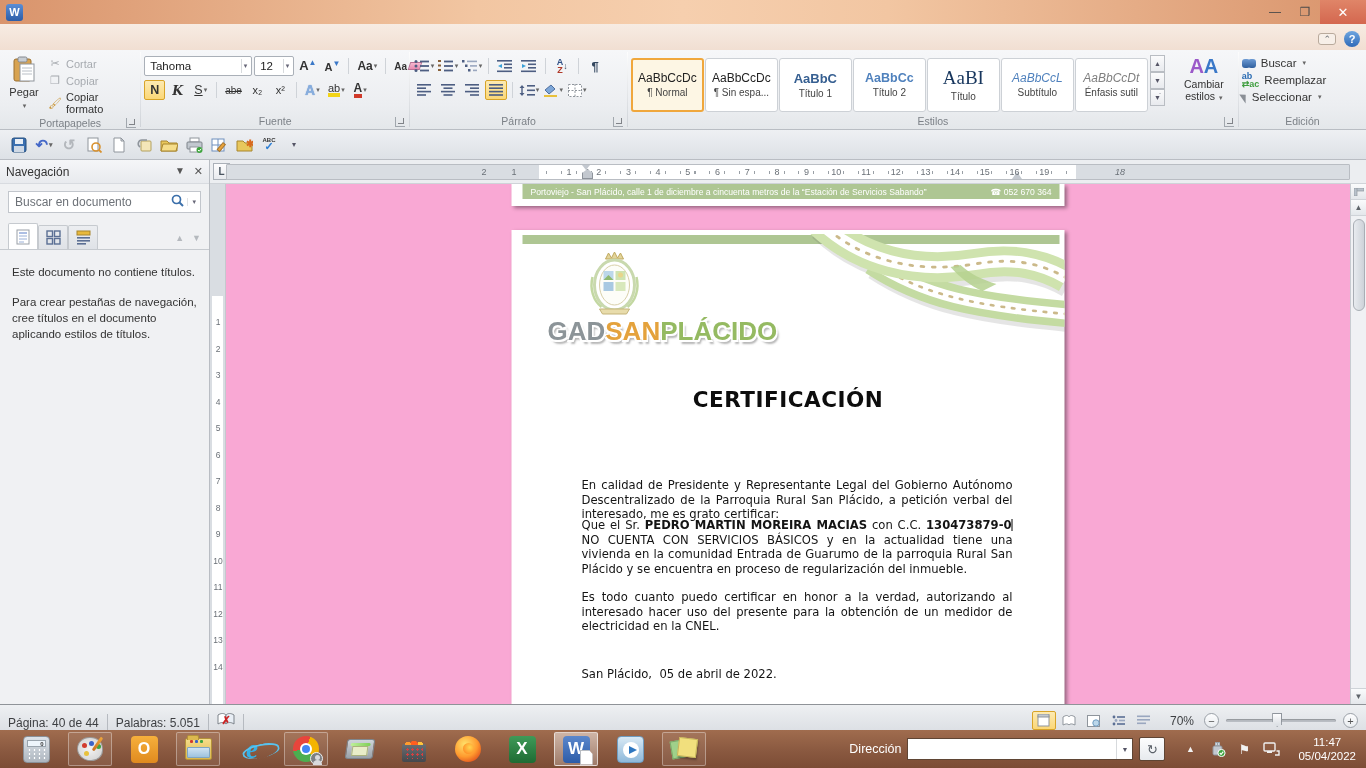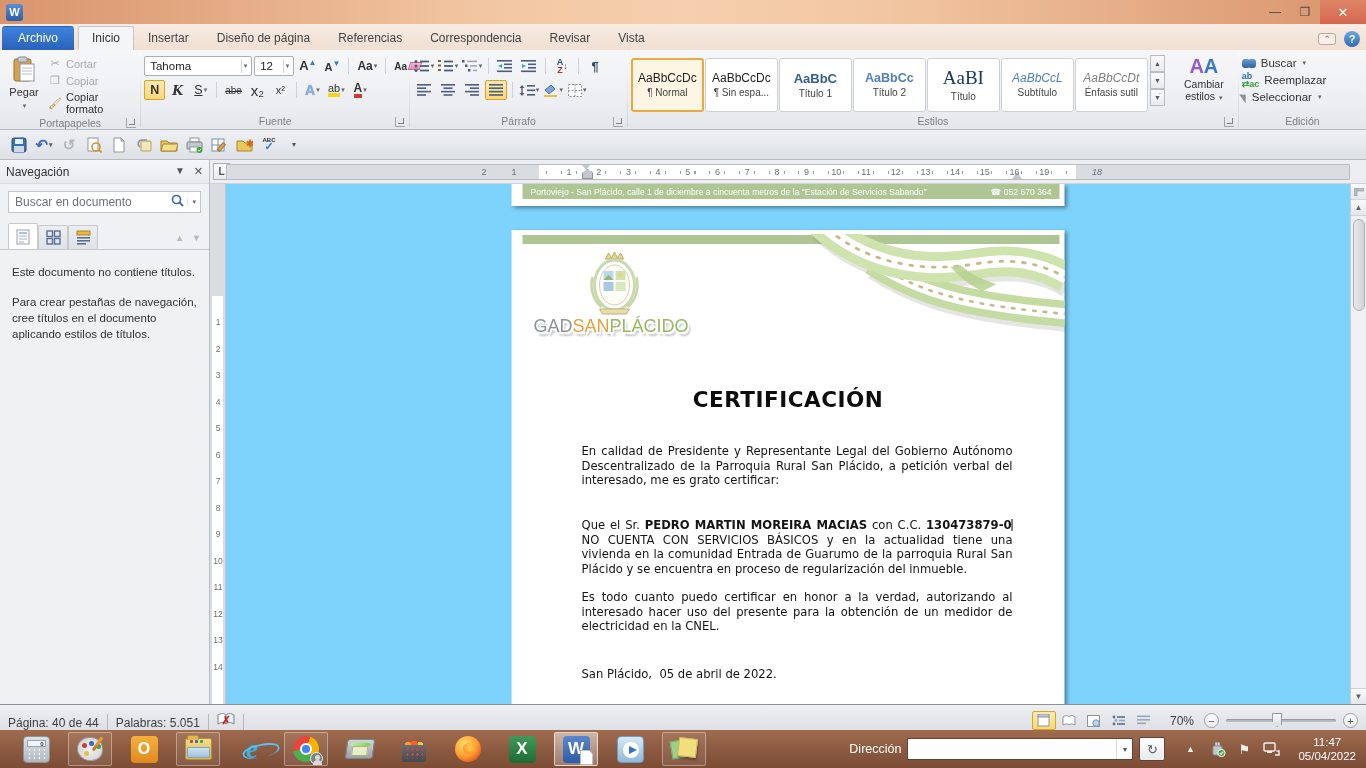--- a/index.html
+++ b/index.html
@@ -124,42 +124,42 @@
   .rnum{position:absolute;top:1px;font-size:9px;color:#6a7077;width:10px;text-align:center;line-height:13px}
   .indent-hour{position:absolute;left:355px;top:0;width:9px;height:14px}
   .indent-hour:before{content:"";position:absolute;top:0;left:0;border-left:4.5px solid transparent;border-right:4.5px solid transparent;border-top:5px solid #c3c8cf}
   .indent-hour:after{content:"";position:absolute;bottom:0;left:0;width:9px;height:8px;background:#c3c8cf;border:1px solid #8d939b;clip-path:polygon(0 40%,50% 0,100% 40%,100% 100%,0 100%)}
   .indent-right{position:absolute;left:785px;bottom:0;border-left:5px solid transparent;border-right:5px solid transparent;border-bottom:7px solid #c3c8cf}
 
   .docbody{flex:1;display:flex;min-height:0}
   .vruler{width:16px;background:#d9dde2;border-right:1px solid #c4c8cd;position:relative;flex:0 0 auto}
   .vwhite{position:absolute;top:112px;bottom:0;left:2px;right:2px;background:#fff}
   .vnum{position:absolute;left:0;width:16px;text-align:center;font-size:8.5px;color:#6a7077}
-  .canvas{flex:1;background:#7dd3fc;position:relative;overflow:hidden;min-width:0}
+  .canvas{flex:1;background:#f9a8d4;position:relative;overflow:hidden;min-width:0}
   .vscroll{width:16px;background:#f0f1f4;border-left:1px solid #c8ccd1;display:flex;flex-direction:column;align-items:center;flex:0 0 auto}
   .sbtn{width:16px;height:16px;font-size:8px;color:#5f646a;display:flex;align-items:center;justify-content:center;background:linear-gradient(#fafbfc,#e4e7eb);border-bottom:1px solid #cfd3d8}
   .sthumb{width:12px;height:92px;margin-top:3px;background:linear-gradient(90deg,#e8ebef,#cdd2d9);border:1px solid #a9aeb5;border-radius:6px}
   .vscroll .sbtn.bot{margin-top:auto;border-top:1px solid #cfd3d8;border-bottom:none}
 
   
   .page{position:absolute;left:50%;transform:translateX(-50%);width:553px;background:#fff;box-shadow:2px 2px 4px rgba(0,0,0,.4)}
   .page.prev{top:0;height:22px}
   .gbar{position:absolute;left:11px;right:5px;background:#aec693}
   .prev .gbar{top:0;height:15px;display:flex;align-items:center;color:#fff;font-size:8.6px;padding:0 8px;white-space:nowrap;overflow:hidden}
   .prev .gbar .ph{margin-left:auto;padding-left:10px}
   .page.cur{top:46px;height:600px}
   .cur .gbar.top{top:5px;height:9px}
   .crest{position:absolute;left:72px;top:21px}
-  .gadlogo{position:absolute;left:22px;top:86px;font-size:18px;font-weight:400;letter-spacing:0;white-space:nowrap;
+  .gadlogo{position:absolute;left:36px;top:86px;font-size:26px;font-weight:700;letter-spacing:0;white-space:nowrap;
     text-shadow:-1.5px -1.5px 0 #fff,1.5px -1.5px 0 #fff,-1.5px 1.5px 0 #fff,1.5px 1.5px 0 #fff,2.5px 3.5px 2px rgba(90,90,90,.45)}
   .gadlogo .gad{color:#8c9498}.gadlogo .san{color:#e4a23c}.gadlogo .pla{color:#95ba62}
   .deco{position:absolute;right:0;top:4px;pointer-events:none}
   .doctitle{position:absolute;top:157px;left:0;right:0;text-align:center;font-size:21.5px;font-weight:bold;color:#0d0d0d;letter-spacing:.5px;font-family:"DejaVu Sans",sans-serif}
   .dpar{position:absolute;left:70px;right:52px;font-size:11.6px;line-height:14.6px;color:#141414;text-align:justify;font-family:"DejaVu Sans",sans-serif}
-  .p1{top:214px}.p2{top:288px}.p3{top:360px}
+  .p1{top:248px}.p2{top:288px}.p3{top:360px}
   .datel{position:absolute;left:70px;top:437px;font-size:11.6px;color:#141414;white-space:pre-wrap;font-family:"DejaVu Sans",sans-serif}
   .caret2{display:inline-block;width:1px;height:12px;background:#000;vertical-align:-2px}
 
   
   .statusbar{height:26px;background:linear-gradient(#eef0f2,#dde0e5);border-top:1px solid #8f9398;display:flex;align-items:flex-end;font-size:12px;color:#3d3f42;padding:0 8px;flex:0 0 auto}
   .ssep{width:1px;height:16px;background:#b6bac0;margin:0 8px}
   .sright{margin-left:auto;display:flex;align-items:center;gap:6px}
   .viewbtns{display:flex;gap:1px;margin-right:8px}
   .vbtn{width:24px;height:19px;border:1px solid transparent;border-radius:2px;display:flex;align-items:center;justify-content:center}
   .vbtn.activeT{background:linear-gradient(#fdeab2,#fbd777);border-color:#d8a429}
@@ -232,30 +232,20 @@
   <div class="titlebar">
     <div class="appico">W</div>
     <div class="wbtns">
       <div class="wbtn">—</div>
       <div class="wbtn">❐</div>
       <div class="wbtn close">✕</div>
     </div>
   </div>
 
   <div class="tabrow">
-    <div style="display:flex;align-items:flex-end">
-        <div class="tab file">Archivo</div>
-        <div class="tab active">Inicio</div>
-        <div class="tab normal">Insertar</div>
-        <div class="tab normal">Diseño de página</div>
-        <div class="tab normal">Referencias</div>
-        <div class="tab normal">Correspondencia</div>
-        <div class="tab normal">Revisar</div>
-        <div class="tab normal">Vista</div>
-      </div>
     <div class="tabrow-right">
       <span class="chevup">⌃</span>
       <span class="helpbtn">?</span>
     </div>
   </div>
 
   <div class="ribbon">
 
     <div class="rgroup" style="width:150px">
       <div class="rg-content">
@@ -328,21 +318,21 @@
                 <i class="kital">K</i>
               </span>
             <span class="tbtn">
                 <u>S</u>
                 <span class="mini">▾</span>
               </span>
             <span class="vsep"></span>
             <span class="tbtn">
                 <s style="font-size:10px">abe</s>
               </span>
-            <span class="tbtn" style="font-size:15px">x₂</span>
+            <span class="tbtn" style="font-size:11px">x₂</span>
             <span class="tbtn" style="font-size:11px">x²</span>
             <span class="vsep"></span>
             <span class="tbtn">
                 <span class="fxA">A</span>
                 <span class="mini">▾</span>
               </span>
             <span class="tbtn">
                 <span class="hlab">ab</span>
                 <span class="mini">▾</span>
               </span>
@@ -697,21 +687,21 @@
             <span class="rnum" style="left: 544.9px;">8</span>
             <span class="rnum" style="left: 574.6px;">9</span>
             <span class="rnum" style="left: 604.3px;">10</span>
             <span class="rnum" style="left: 634px;">11</span>
             <span class="rnum" style="left: 663.7px;">12</span>
             <span class="rnum" style="left: 693.4px;">13</span>
             <span class="rnum" style="left: 723.1px;">14</span>
             <span class="rnum" style="left: 752.8px;">15</span>
             <span class="rnum" style="left: 782.5px;">16</span>
             <span class="rnum" style="left: 812.2px;">19</span>
-            <span class="rnum" style="left: 865px; font-style: italic;">18</span>
+            <span class="rnum" style="left: 888px; font-style: italic;">18</span>
           </div>
       </div>
       <div class="docbody">
         <div class="vruler">
             <div class="vwhite"></div>
             <span class="vnum" style="top: 133px;">1</span>
             <span class="vnum" style="top: 159.5px;">2</span>
             <span class="vnum" style="top: 186px;">3</span>
             <span class="vnum" style="top: 212.5px;">4</span>
             <span class="vnum" style="top: 239px;">5</span>

